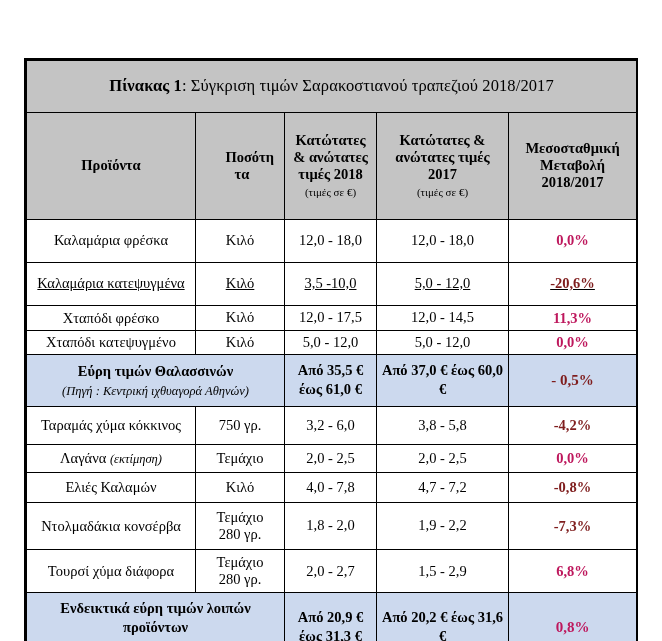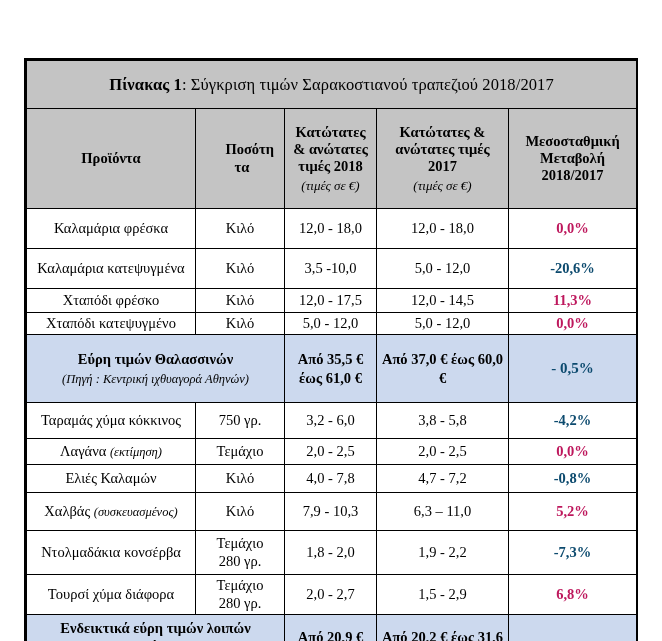--- a/index.html
+++ b/index.html
@@ -83,22 +83,21 @@
   td.h-quantity {
     text-align: center;
     padding: 2px 6px;
   }
   .h-qty-1 { display: block; text-align: right; padding-right: 6px; }
   .h-qty-2 { display: block; text-align: center; padding-left: 4px; }
 
   .h-sub {
     display: block;
     font-weight: normal;
-    font-style: italic;
-    font-size: 13px;
+    font-size: 11px;
     margin-top: 3px;
   }
   .squiggle {
     display: inline-block;
     position: relative;
   }
   .squiggle::after {
     content: "";
     position: absolute;
     left: 0;
@@ -124,21 +123,21 @@
   td.c-p2017 {
     text-align: center;
     font-size: 14.5px;
     line-height: 1.2;
   }
   td.c-change {
     text-align: center;
     font-weight: bold;
     font-size: 14.5px;
   }
-  .neg { color: #0c4a6e; }
+  .neg { color: #7f1d1d; }
   .pos { color: #be185d; }
   .qual {
     font-style: italic;
     font-size: 12.5px;
   }
 
   
   tr.summary-row td {
     background: #ccd9ee;
   }
@@ -211,42 +210,42 @@
             <span>2018/2017</span>
           </td>
         </tr>
       <tr style="height: 40px;">
             <td class="c-product"><span>Καλαμάρια φρέσκα</span></td>
             <td class="c-qty"><span>Κιλό</span></td>
             <td class="c-p2018">12,0 - 18,0</td>
             <td class="c-p2017">12,0 - 18,0</td>
             <td class="c-change pos">0,0%</td>
           </tr>
-          <tr style="height: 40px;">
+          <tr style="height: 40px; text-decoration: underline;">
             <td class="c-product"><span>Καλαμάρια κατεψυγμένα</span></td>
             <td class="c-qty"><span>Κιλό</span></td>
             <td class="c-p2018">3,5 -10,0</td>
             <td class="c-p2017">5,0 - 12,0</td>
             <td class="c-change neg">-20,6%</td>
           </tr>
           <tr style="height: 24px;">
             <td class="c-product"><span>Χταπόδι φρέσκο</span></td>
             <td class="c-qty"><span>Κιλό</span></td>
             <td class="c-p2018">12,0 - 17,5</td>
             <td class="c-p2017">12,0 - 14,5</td>
             <td class="c-change pos">11,3%</td>
           </tr>
           <tr style="height: 22px;">
             <td class="c-product"><span>Χταπόδι κατεψυγμένο</span></td>
             <td class="c-qty"><span>Κιλό</span></td>
             <td class="c-p2018">5,0 - 12,0</td>
             <td class="c-p2017">5,0 - 12,0</td>
             <td class="c-change pos">0,0%</td>
           </tr>
-          <tr class="summary-row" style="height: 68px;">
+          <tr class="summary-row" style="height: 48px;">
             <td class="c-summary-label" colspan="2"><span>Εύρη τιμών Θαλασσινών</span><span class="src">(Πηγή : Κεντρική ιχθυαγορά Αθηνών)</span></td>
             <td class="c-summary-val">Από 35,5 € έως 61,0 €</td>
             <td class="c-summary-val">Από 37,0 € έως 60,0 €</td>
             <td class="c-summary-change neg">- 0,5%</td>
           </tr>
           <tr style="height: 36px;">
             <td class="c-product"><span>Ταραμάς χύμα κόκκινος</span></td>
             <td class="c-qty"><span>750 γρ.</span></td>
             <td class="c-p2018">3,2 - 6,0</td>
             <td class="c-p2017">3,8 - 5,8</td>
@@ -259,27 +258,20 @@
             <td class="c-p2017">2,0 - 2,5</td>
             <td class="c-change pos">0,0%</td>
           </tr>
           <tr style="height: 28px;">
             <td class="c-product"><span>Ελιές Καλαμών</span></td>
             <td class="c-qty"><span>Κιλό</span></td>
             <td class="c-p2018">4,0 - 7,8</td>
             <td class="c-p2017">4,7 - 7,2</td>
             <td class="c-change neg">-0,8%</td>
           </tr>
-          <tr style="height: 38px;">
-            <td class="c-product"><span>Χαλβάς</span> <span class="qual">(συσκευασμένος)</span></td>
-            <td class="c-qty"><span>Κιλό</span></td>
-            <td class="c-p2018">7,9 - 10,3</td>
-            <td class="c-p2017">6,3 – 11,0</td>
-            <td class="c-change pos">5,2%</td>
-          </tr>
           <tr style="height: 44px;">
             <td class="c-product"><span>Ντολμαδάκια κονσέρβα</span></td>
             <td class="c-qty"><span>Τεμάχιο</span><br><span>280 γρ.</span></td>
             <td class="c-p2018">1,8 - 2,0</td>
             <td class="c-p2017">1,9 - 2,2</td>
             <td class="c-change neg">-7,3%</td>
           </tr>
           <tr style="height: 40px;">
             <td class="c-product"><span>Τουρσί χύμα διάφορα</span></td>
             <td class="c-qty"><span>Τεμάχιο</span><br><span>280 γρ.</span></td>

